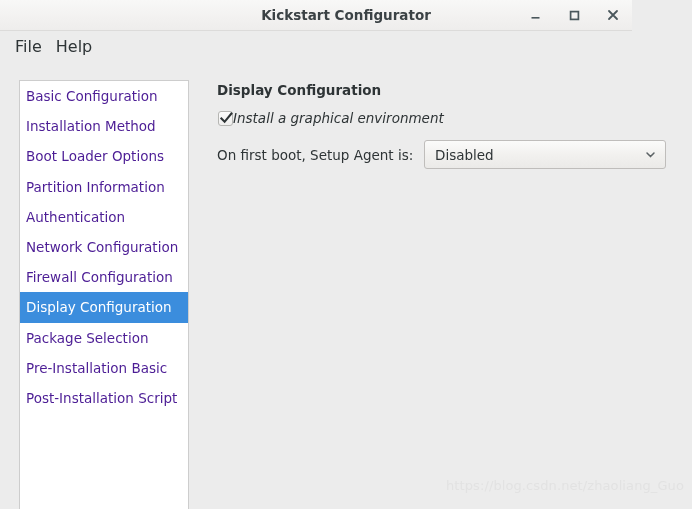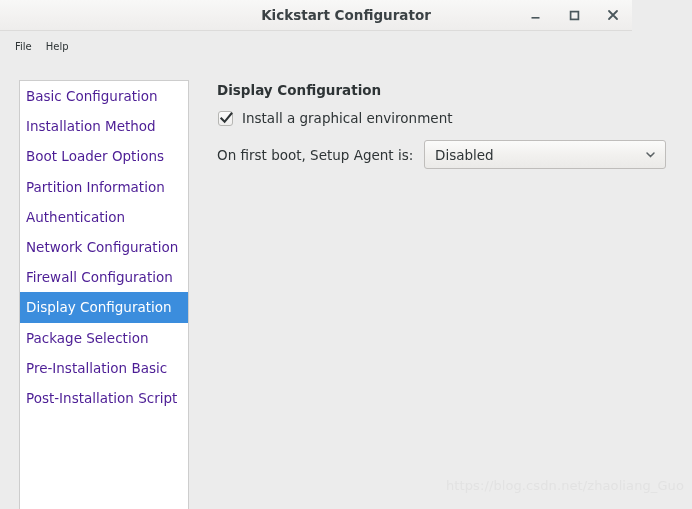--- a/index.html
+++ b/index.html
@@ -69,21 +69,21 @@
     left: 0; top: 31px;
     width: 692px;
     height: 30px;
     background: #ececec;
     display: flex;
     align-items: center;
     padding-left: 8px;
     box-sizing: border-box;
   }
   .menu-item {
-    font-size: 10px;
+    font-size: 16px;
     color: #2e3436;
     padding: 2px 7px;
     cursor: default;
   }
 
   
   .sidebar {
     position: absolute;
     left: 19px;
     top: 80px;
@@ -127,21 +127,21 @@
     color: #2e3436;
     white-space: nowrap;
   }
 
   .check-row {
     position: absolute;
     left: 13px;
     top: 36px;
     display: flex;
     align-items: center;
-    gap: 9px;
+    font-style: italic;
   }
   .checkbox {
     width: 15px;
     height: 15px;
     border: 1px solid #b6b6b3;
     border-radius: 3px;
     background: linear-gradient(to bottom, #fcfcfc, #f0efee);
     box-sizing: border-box;
     position: relative;
     flex: none;

